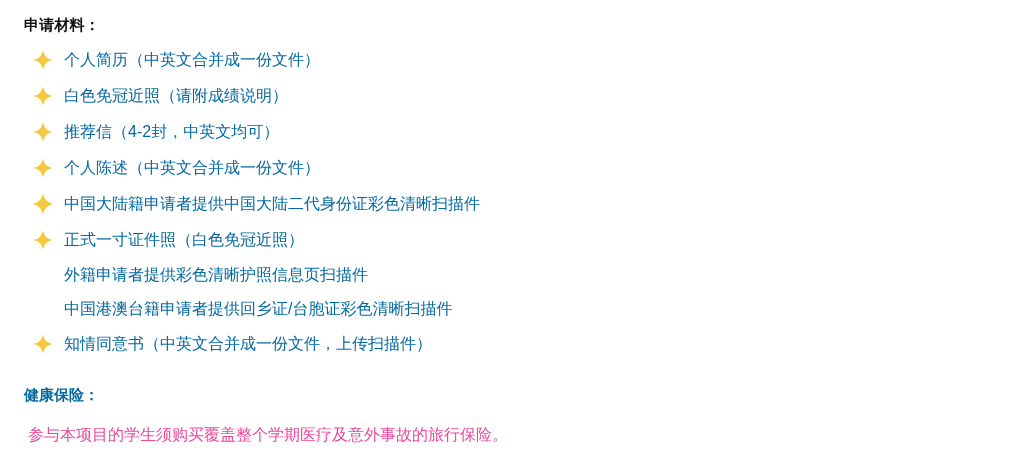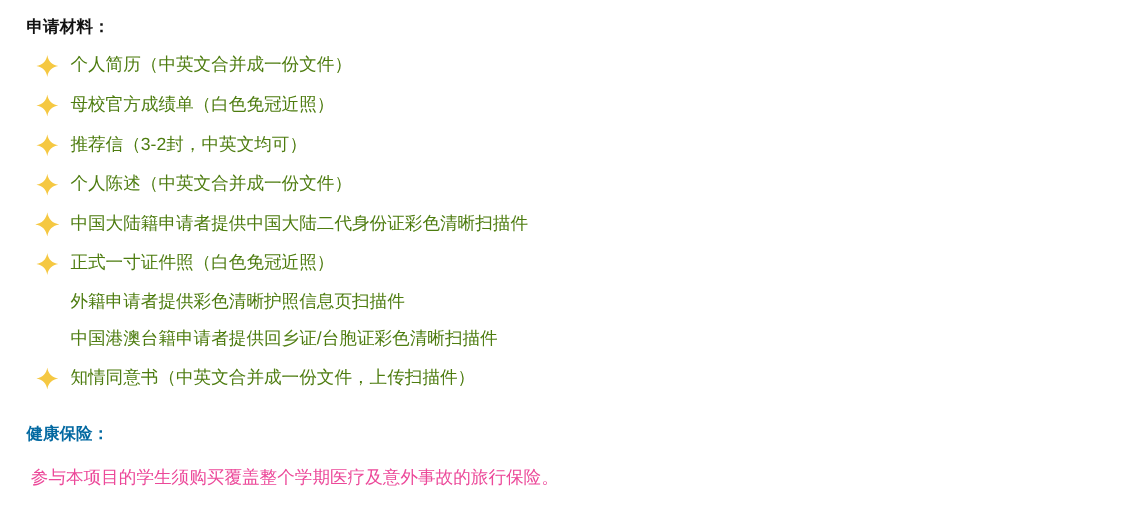--- a/index.html
+++ b/index.html
@@ -53,21 +53,21 @@
     display: block;
   }
   .bullet-spacer {
     flex: 0 0 auto;
     width: 30px;
     height: 36px;
     margin-left: 4px;
   }
   .item-text {
     font-size: 16px;
-    color: #4d7c0f;
+    color: #0369a1;
     line-height: 36px;
     white-space: nowrap;
     padding-left: 6px;
   }
   .sub-item {
     min-height: 34px;
     line-height: 34px;
   }
   .sub-item .item-text {
     line-height: 34px;
@@ -106,30 +106,30 @@
       </span>
       <span class="item-text">个人简历（中英文合并成一份文件）</span>
     </li>
 
     <li class="list-item">
       <span class="bullet-icon">
         <svg width="20" height="20" viewBox="0 0 20 20">
             <path d="M10 0 C10.8 5.6 14.4 9.2 20 10 C14.4 10.8 10.8 14.4 10 20 C9.2 14.4 5.6 10.8 0 10 C5.6 9.2 9.2 5.6 10 0 Z" fill="#f5c842"></path>
           </svg>
       </span>
-      <span class="item-text">母校官方成绩单（白色免冠近照）</span>
+      <span class="item-text">白色免冠近照（请附成绩说明）</span>
     </li>
 
     <li class="list-item">
       <span class="bullet-icon">
         <svg width="20" height="20" viewBox="0 0 20 20">
             <path d="M10 0 C10.8 5.6 14.4 9.2 20 10 C14.4 10.8 10.8 14.4 10 20 C9.2 14.4 5.6 10.8 0 10 C5.6 9.2 9.2 5.6 10 0 Z" fill="#f5c842"></path>
           </svg>
       </span>
-      <span class="item-text">推荐信（3-2封，中英文均可）</span>
+      <span class="item-text">推荐信（4-2封，中英文均可）</span>
     </li>
 
     <li class="list-item">
       <span class="bullet-icon">
         <svg width="20" height="20" viewBox="0 0 20 20">
             <path d="M10 0 C10.8 5.6 14.4 9.2 20 10 C14.4 10.8 10.8 14.4 10 20 C9.2 14.4 5.6 10.8 0 10 C5.6 9.2 9.2 5.6 10 0 Z" fill="#f5c842"></path>
           </svg>
       </span>
       <span class="item-text">个人陈述（中英文合并成一份文件）</span>
     </li>

